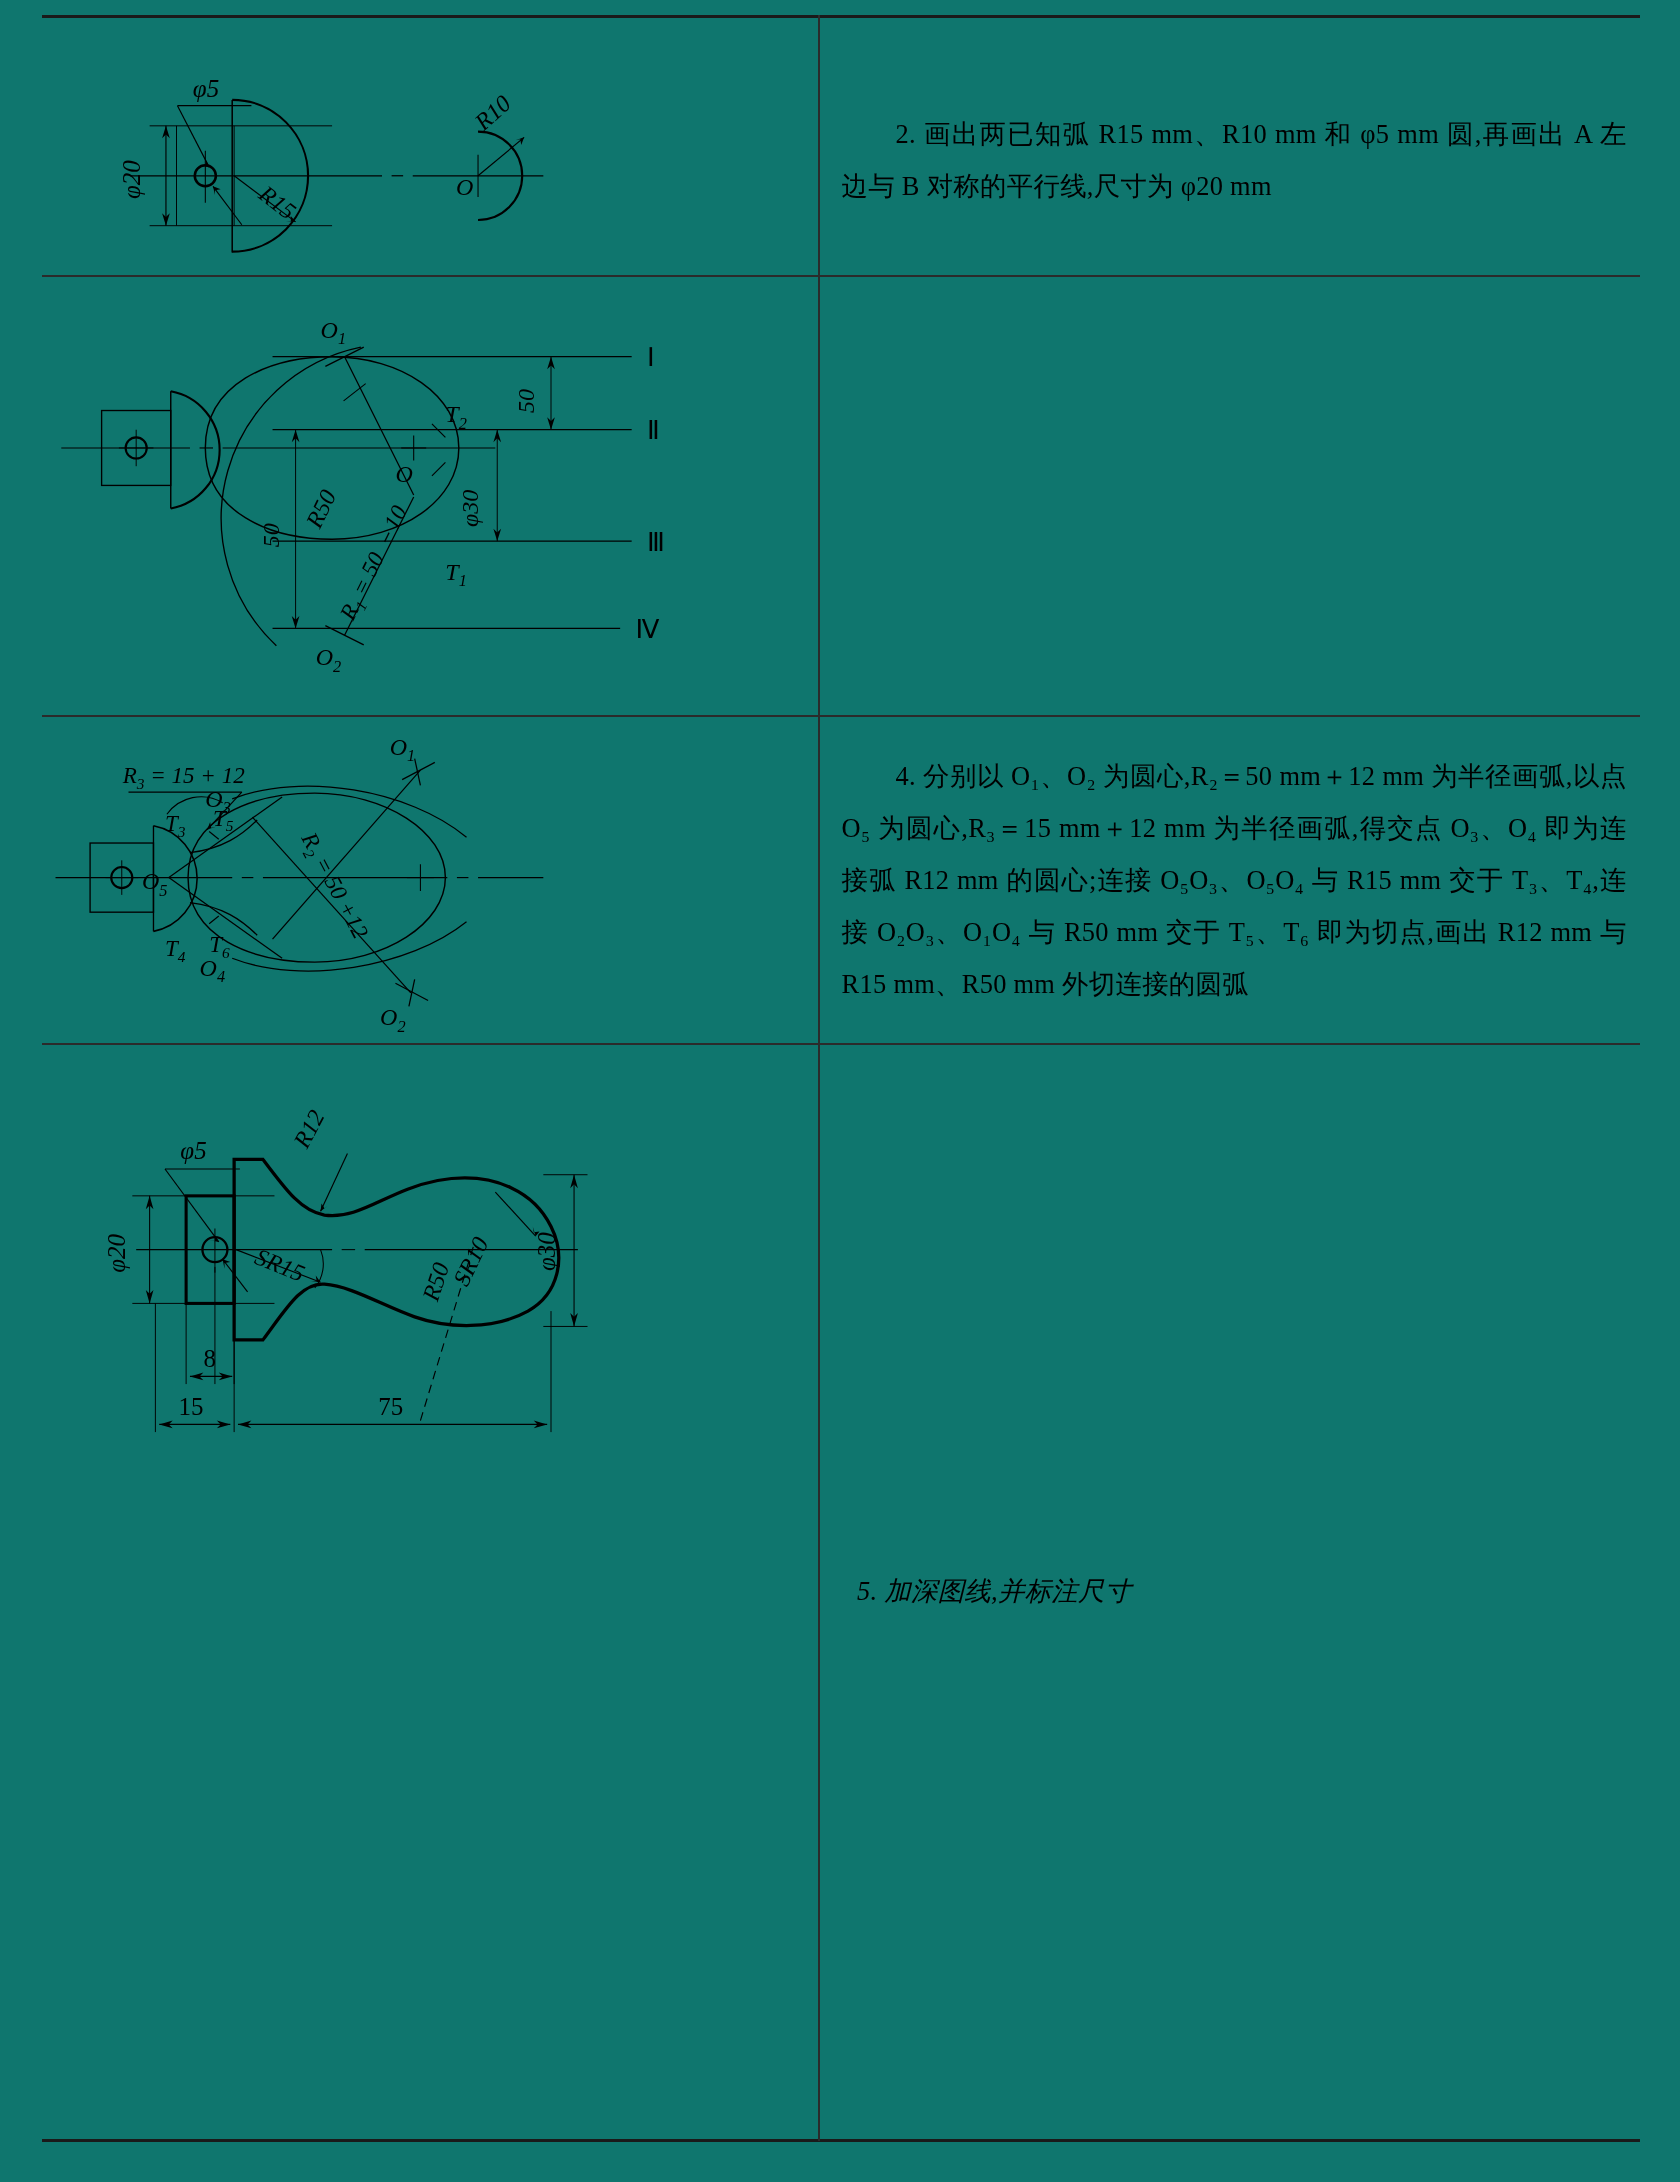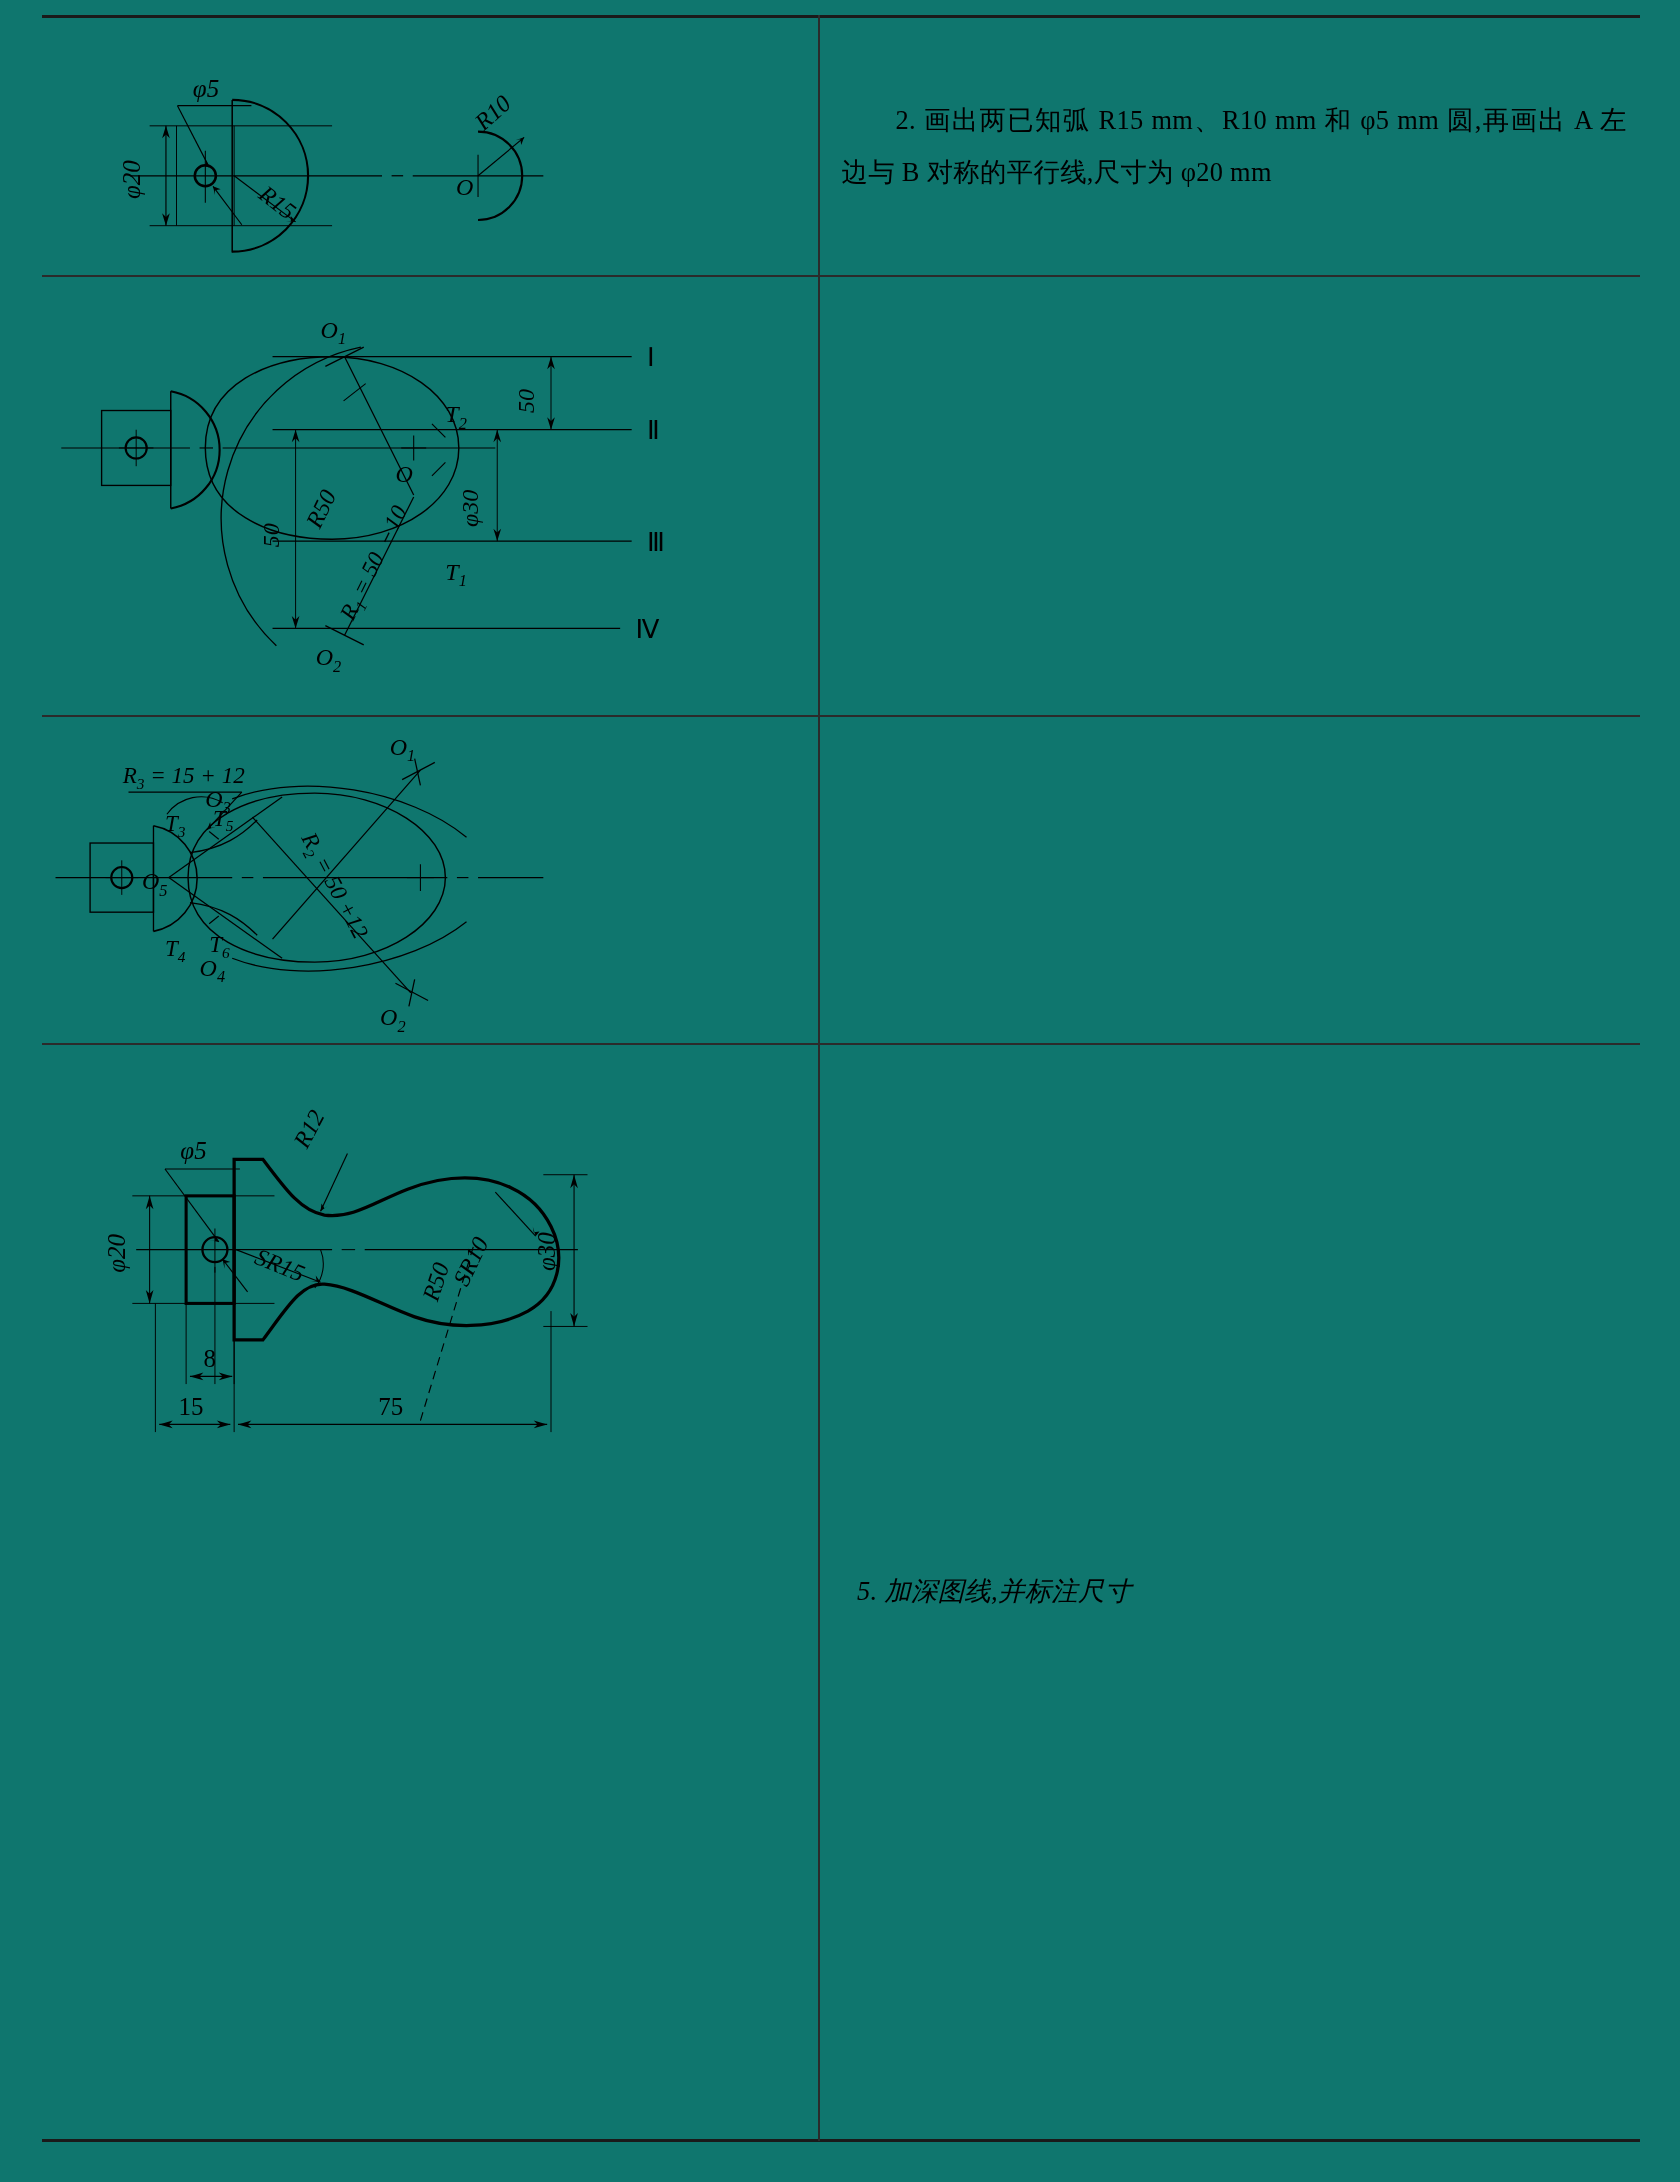--- a/index.html
+++ b/index.html
@@ -124,21 +124,21 @@
       <g class="lbl" fill="#000">
         <text x="155" y="82" font-size="26">φ5</text>
         <text x="100" y="168" font-size="26" transform="rotate(-90 100 168)" text-anchor="middle">φ20</text>
         <text x="222" y="186" font-size="25" transform="rotate(38 222 186)">R15</text>
         <text x="458" y="118" font-size="25" transform="rotate(-42 458 118)">R10</text>
         <text x="429" y="184" font-size="25">O</text>
       </g>
     </svg>
   </div>
 
-  <div class="text-cell" style="top:18px;height:256px">
+  <div class="text-cell" style="top:32px;height:256px">
     <div class="para">2. 画出两已知弧 R15 mm、R10 mm 和 φ5 mm 圆,再画出 A 左边与 B 对称的平行线,尺寸为 φ20 mm</div>
   </div>
 
   <div class="draw-cell" style="top:278px;height:435px">
     <svg width="773" height="435" viewBox="0 0 805 453">
       <g fill="none" stroke="#000" stroke-width="1.3">
 
         <rect x="60" y="138" width="72" height="78" stroke-width="1.4"></rect>
         <circle cx="96" cy="177" r="11" stroke-width="2.2"></circle>
         <line x1="96" y1="158" x2="96" y2="196" stroke-width="1"></line>
@@ -268,20 +268,23 @@
         <text x="102" y="178" font-size="25"><tspan>O</tspan><tspan font-size="17" dy="7">5</tspan></text>
         <text x="126" y="118" font-size="24"><tspan>T</tspan><tspan font-size="16" dy="6">3</tspan></text>
         <text x="126" y="248" font-size="24"><tspan>T</tspan><tspan font-size="16" dy="6">4</tspan></text>
         <text x="176" y="112" font-size="24"><tspan>T</tspan><tspan font-size="16" dy="6">5</tspan></text>
         <text x="172" y="244" font-size="24"><tspan>T</tspan><tspan font-size="16" dy="6">6</tspan></text>
         <text x="296" y="178" font-size="24" transform="rotate(62 296 178)" text-anchor="middle"><tspan>R</tspan><tspan font-size="16" dy="6">2</tspan><tspan font-size="24" dy="-6"> = 50 +12</tspan></text>
       </g>
     </svg>
   </div>
 
+  <div class="text-cell" style="top:718px;height:324px">
+    <div class="para">4. 分别以 O₁、O₂ 为圆心,R₂＝50 mm＋12 mm 为半径画弧,以点 O₅ 为圆心,R₃＝15 mm＋12 mm 为半径画弧,得交点 O₃、O₄ 即为连接弧 R12 mm 的圆心;连接 O₅O₃、O₅O₄ 与 R15 mm 交于 T₃、T₄,连接 O₂O₃、O₁O₄ 与 R50 mm 交于 T₅、T₆ 即为切点,画出 R12 mm 与 R15 mm、R50 mm 外切连接的圆弧</div>
+  </div>
 
   <div class="draw-cell" style="top:1046px;height:1090px">
     <svg width="773" height="1090" viewBox="0 0 805 1135">
       <g fill="none" stroke="#000" stroke-width="1.2">
 
         <line x1="92" y1="156" x2="240" y2="156" stroke-width="1"></line>
         <line x1="92" y1="268" x2="240" y2="268" stroke-width="1"></line>
 
         <line x1="110" y1="156" x2="110" y2="268" stroke-width="1.1"></line>
         <path d="M110 156 l-4 14 l4 -4 l4 4 z" fill="#000" stroke="none"></path>

